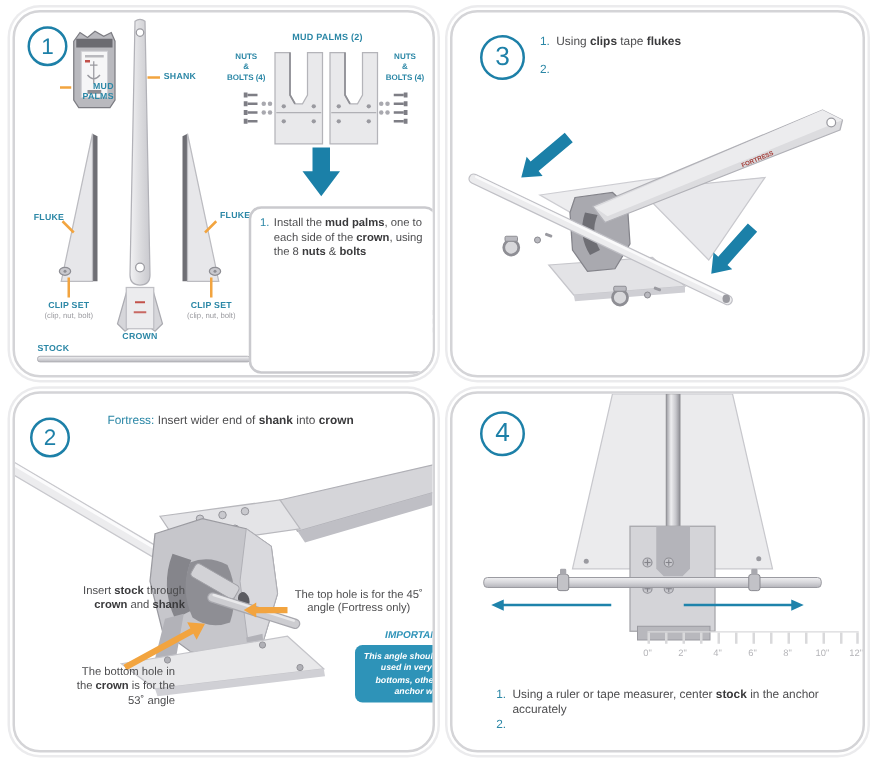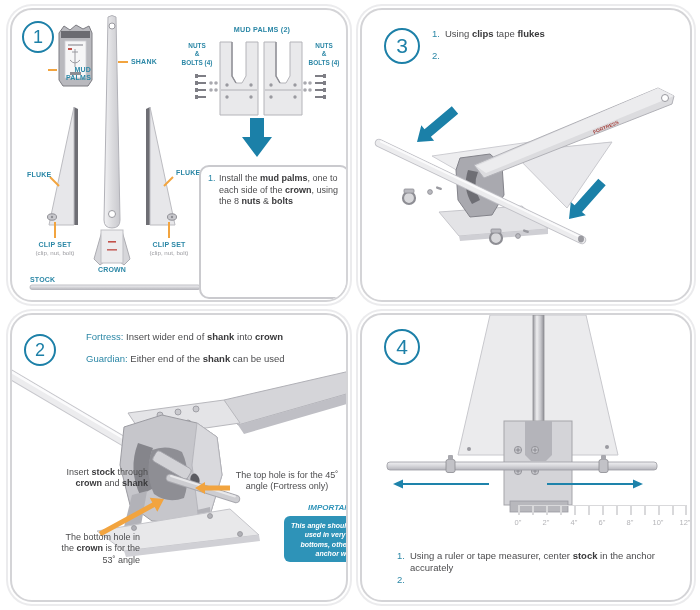--- a/index.html
+++ b/index.html
@@ -365,23 +365,20 @@
       </g>
     </svg>
 
     <div class="badge sm abs" style="left:12px;top:19px;">
         <span>2</span>
       </div>
 
     <div class="lede" style="left:74px;top:16px;width:256px;">
       <span class="prefix">Fortress:</span><span><span> Insert wider end of </span><span class="seg-b">shank</span><span> into </span><span class="seg-b">crown</span></span>
     </div>
-    <div class="lede" style="left:74px;top:38px;width:256px;">
-      <span class="prefix">Guardian:</span><span><span> Either end of the </span><span class="seg-b">shank</span><span> can be used</span></span>
-    </div>
 
     <div class="freelabel right" style="left:10px;top:152px;width:82px;">
       <span><span>Insert </span><span class="seg-b">stock</span><span> through </span><span class="seg-b">crown</span><span> and </span><span class="seg-b">shank</span></span>
     </div>
     <div class="freelabel center" style="left:222px;top:155px;width:106px;">
       <span><span>The top hole is for the 45˚ angle (Fortress only)</span></span>
     </div>
     <div class="freelabel right" style="left:4px;top:217px;width:80px;">
       <span><span>The bottom hole in the </span><span class="seg-b">crown</span><span> is for the 53˚ angle</span></span>
     </div>

